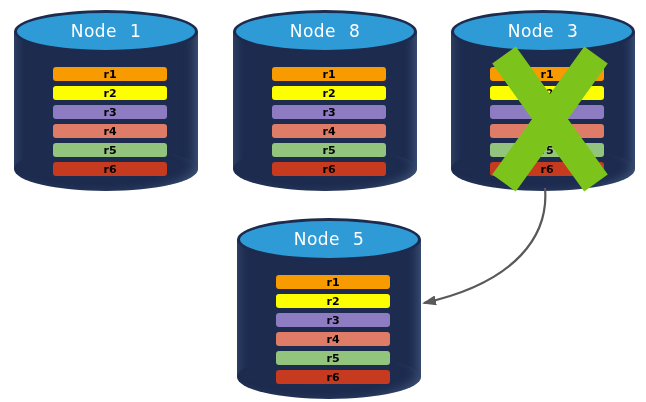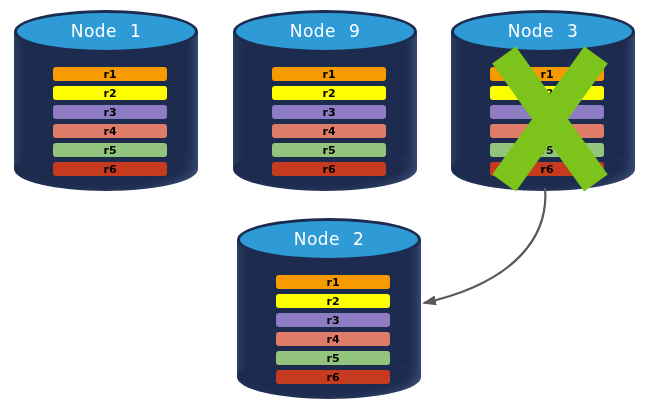--- a/index.html
+++ b/index.html
@@ -77,21 +77,21 @@
     <div class="cyl-bottom"></div>
     <div class="rows">
       <div class="row" style="background: rgb(248, 155, 0);">r1</div>
       <div class="row" style="background: rgb(253, 255, 0);">r2</div>
       <div class="row" style="background: rgb(142, 124, 195);">r3</div>
       <div class="row" style="background: rgb(223, 124, 104);">r4</div>
       <div class="row" style="background: rgb(147, 196, 125);">r5</div>
       <div class="row" style="background: rgb(198, 58, 32);">r6</div>
     </div>
     <div class="cyl-top">
-      <span class="node-label">Node 9</span>
+      <span class="node-label">Node 8</span>
     </div>
   </div>
 
   <div class="node" id="node3">
     <div class="cyl-body"></div>
     <div class="cyl-bottom"></div>
     <div class="rows">
       <div class="row" style="background: rgb(248, 155, 0);">r1</div>
       <div class="row" style="background: rgb(253, 255, 0);">r2</div>
       <div class="row" style="background: rgb(142, 124, 195);">r3</div>
@@ -113,21 +113,21 @@
     <div class="cyl-bottom"></div>
     <div class="rows">
       <div class="row" style="background: rgb(248, 155, 0);">r1</div>
       <div class="row" style="background: rgb(253, 255, 0);">r2</div>
       <div class="row" style="background: rgb(142, 124, 195);">r3</div>
       <div class="row" style="background: rgb(223, 124, 104);">r4</div>
       <div class="row" style="background: rgb(147, 196, 125);">r5</div>
       <div class="row" style="background: rgb(198, 58, 32);">r6</div>
     </div>
     <div class="cyl-top">
-      <span class="node-label">Node 2</span>
+      <span class="node-label">Node 5</span>
     </div>
   </div>
 
   <svg class="arrow-svg" width="160" height="130" viewBox="0 0 160 130">
     <defs>
       <marker id="ah" markerWidth="14" markerHeight="10" refX="12" refY="5" orient="auto" markerUnits="userSpaceOnUse">
         <path class="ah" d="M0,0 L14,5 L0,10 Z"></path>
       </marker>
     </defs>
     <path class="arrow-path" d="M 137 4 C 141 50, 110 98, 16 119" marker-end="url(#ah)"></path>

